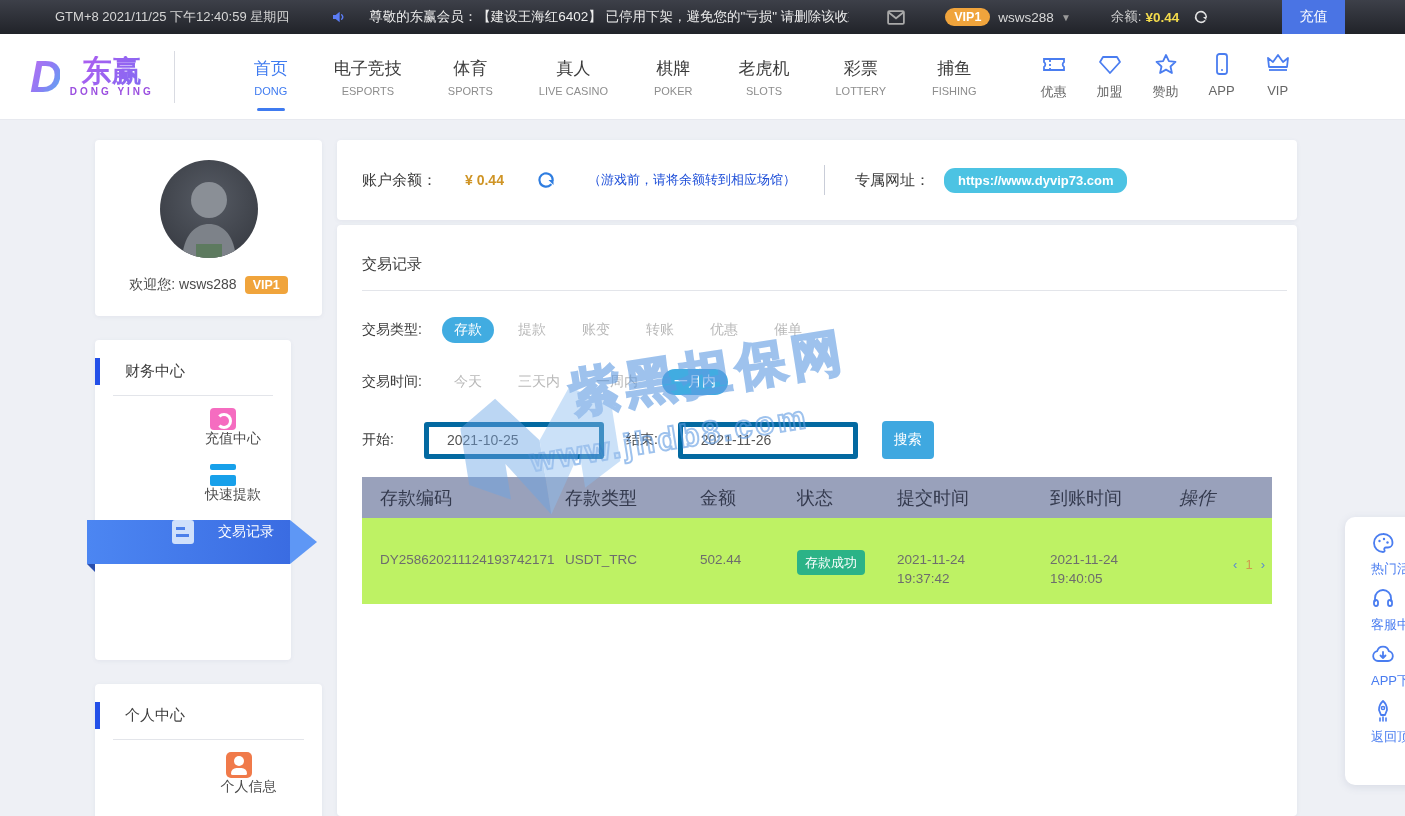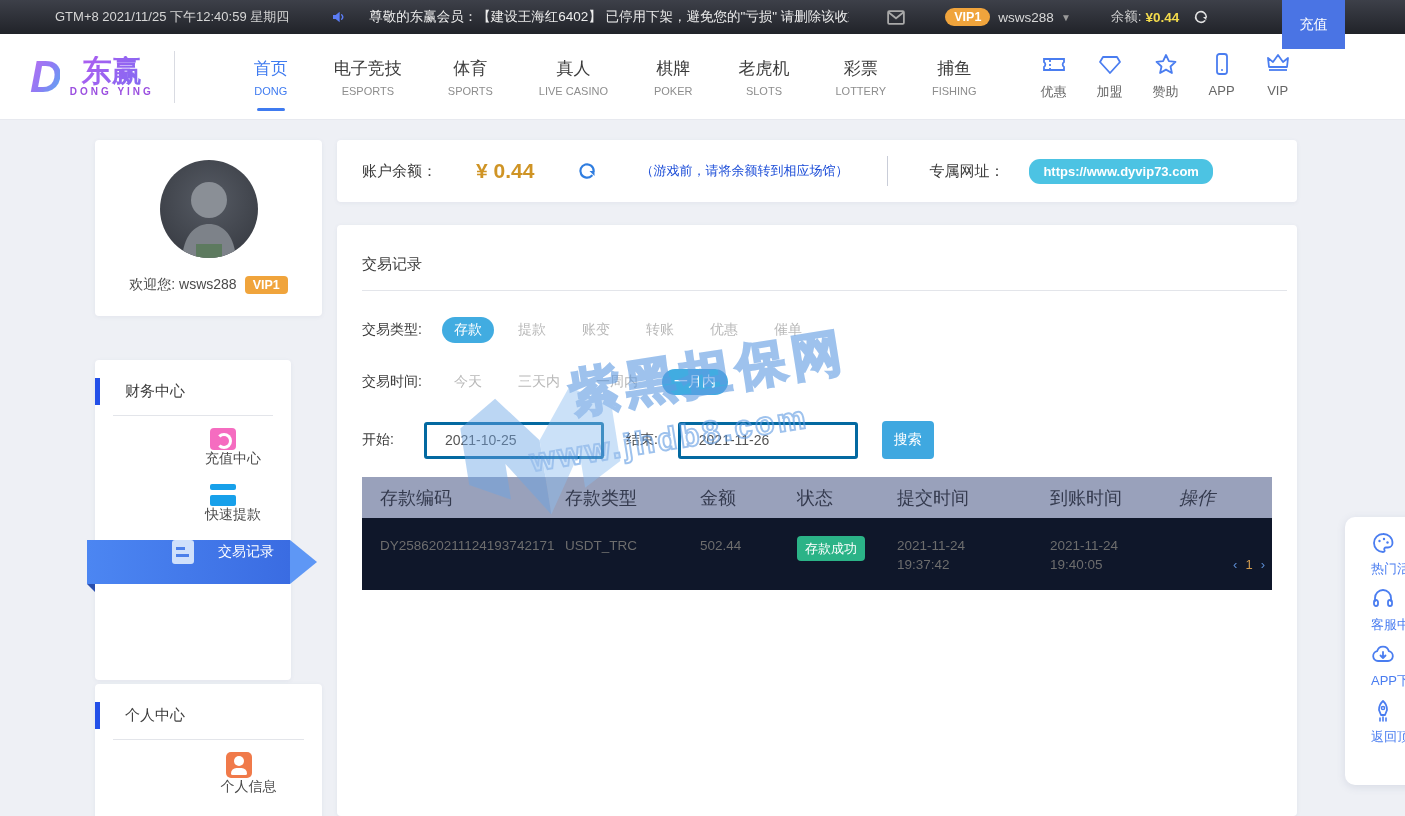--- a/index.html
+++ b/index.html
@@ -10,21 +10,21 @@
   .tb-time { color:#d6d6d6; font-size:13px; margin-left:55px; white-space:nowrap; }
   .tb-speaker { margin-left:42px; display:flex; align-items:center; }
   .tb-marquee { width:480px; margin-left:22px; overflow:hidden; white-space:nowrap; color:#ececec; font-size:13.5px; }
   .tb-mail { margin-left:38px; display:flex; align-items:center; }
   .tb-vip { margin-left:40px; background:#f0a43c; color:#fff; font-size:12.5px; font-weight:bold; padding:2px 9px; border-radius:9px; }
   .tb-user { color:#d8d8d8; font-size:13.5px; margin-left:8px; }
   .tb-caret { color:#9a9a9a; font-size:10px; margin-left:7px; }
   .tb-balance-label { color:#cfcfcf; font-size:13.5px; margin-left:40px; }
   .tb-balance-value { color:#f2da4c; font-size:13.5px; font-weight:bold; margin-left:4px; }
   .tb-refresh { margin-left:14px; display:flex; align-items:center; cursor:pointer; }
-  .tb-recharge { position:absolute; right:60px; top:0; height:49px; width:63px; background:#4a74e4; color:#fff; font-size:14px; border:none; cursor:pointer; }
+  .tb-recharge { position:absolute; right:60px; top:0; height:34px; width:63px; background:#4a74e4; color:#fff; font-size:14px; border:none; cursor:pointer; }
 
   
   .navbar { position:absolute; top:34px; left:0; width:1405px; height:86px; background:#fff; border-bottom:1px solid #e7e9ef; display:flex; align-items:center; z-index:40; }
   .logo-wrap { display:flex; align-items:center; margin-left:30px; }
   .logo-d { font-size:44px; font-weight:bold; font-style:italic; background:linear-gradient(120deg,#c06cf0,#8f7bf5,#4fb3f0); -webkit-background-clip:text; background-clip:text; color:transparent; letter-spacing:-2px; }
   .logo-cn { margin-left:10px; text-align:center; }
   .logo-cn .cn { font-size:30px; font-weight:bold; background:linear-gradient(120deg,#b35cf0,#7d6bf2); -webkit-background-clip:text; background-clip:text; color:transparent; line-height:30px; }
   .logo-cn .en { font-size:10px; letter-spacing:3px; color:#9b4fe0; font-weight:bold; }
   .logo-divider { width:1px; height:52px; background:#d9dbe2; margin:0 16px 0 20px; }
   .lion-wrap { display:flex; align-items:center; }
@@ -49,21 +49,21 @@
   .card { position:absolute; background:#fff; border-radius:4px; box-shadow:0 1px 4px rgba(90,100,140,.08); }
 
   
   .profile-card { left:95px; top:140px; width:227px; height:176px; }
   .avatar { width:98px; height:98px; border-radius:50%; margin:20px auto 0; background:radial-gradient(circle at 50% 40%,#565b64,#33363d); position:relative; overflow:hidden; }
   .avatar svg { position:absolute; left:0; top:0; }
   .welcome { display:flex; align-items:center; justify-content:center; margin-top:18px; font-size:14px; color:#4a4a4a; }
   .vip-badge { background:#f0a43c; color:#fff; font-size:12.5px; font-weight:bold; padding:2px 8px; border-radius:4px; margin-left:8px; }
 
   
-  .finance-card { left:95px; top:360px; width:196px; height:320px; }
+  .finance-card { left:95px; top:340px; width:196px; height:320px; }
   .personal-card { left:95px; top:684px; width:227px; height:150px; }
   .menu-head { position:relative; padding:22px 0 0 30px; font-size:15px; color:#3c3c3c; }
   .menu-head::before { content:""; position:absolute; left:0; top:18px; width:5px; height:27px; background:#2350e8; }
   .menu-divider { height:1px; background:#e3e5ea; margin:14px 18px 0 18px; }
   .menu-item { display:flex; align-items:center; height:44px; margin-top:12px; padding-left:60px; cursor:pointer; position:relative;flex-direction:column; }
   .menu-item .lbl { font-size:14px; color:#4a4a4a; margin-left:20px; }
   .mi-icon { width:26px; height:22px; position:relative; flex:none; }
   .ic-recharge { background:#f56cc0; border-radius:4px; }
   .ic-recharge::after { content:""; position:absolute; right:4px; top:5px; width:10px; height:10px; border:3px solid #fff; border-radius:50%; border-left-color:transparent; }
   .ic-withdraw { background:transparent; }
@@ -75,49 +75,49 @@
   .menu-item .over { position:relative; z-index:2; display:flex; align-items:center; }
   .menu-item.active .lbl { color:#fff; }
   .ic-records { width:22px; height:24px; background:#cfe0fb; border-radius:3px; position:relative; }
   .ic-records::before { content:""; position:absolute; left:4px; top:7px; width:9px; height:3px; background:#4c80ea; }
   .ic-records::after { content:""; position:absolute; left:4px; top:14px; width:13px; height:3px; background:#4c80ea; }
   .ic-person { width:26px; height:26px; background:#f07a4a; border-radius:5px; position:relative; }
   .ic-person::before { content:""; position:absolute; left:8px; top:4px; width:10px; height:10px; border-radius:50%; background:#fff; }
   .ic-person::after { content:""; position:absolute; left:5px; bottom:3px; width:16px; height:7px; border-radius:7px 7px 2px 2px; background:#fff; }
 
   
-  .balance-card { left:337px; top:140px; width:960px; height:62px; display:flex; align-items:center;gap:11px; }
+  .balance-card { left:337px; top:140px; width:960px; height:80px; display:flex; align-items:center; }
   .bc-label { font-size:15px; color:#3c3c3c; margin-left:25px; }
-  .bc-value { font-size:21px; color:#cf9425; margin-left:28px; font-weight:bold; }
+  .bc-value { font-size:14px; color:#cf9425; margin-left:28px; font-weight:bold; }
   .bc-refresh { margin-left:32px; display:flex; cursor:pointer; }
   .bc-hint { font-size:13px; color:#1d4ed8; margin-left:32px; }
   .bc-vline { width:1px; height:30px; background:#c9cdd8; margin-left:28px; }
   .bc-url-label { font-size:15px; color:#3c3c3c; margin-left:30px; }
   .bc-url-pill { margin-left:14px; background:#4cc3e3; color:#fff; font-size:13px; font-weight:bold; padding:5px 14px; border-radius:11px; cursor:pointer; }
 
   
   .tx-card { left:337px; top:225px; width:960px; height:591px; }
   .tx-title { font-size:15px; color:#3c3c3c; padding:30px 0 0 25px; }
   .tx-divider { height:1px; background:#e3e5ea; margin:16px 10px 0 25px; }
   .filter-row { display:flex; align-items:center; margin:26px 0 0 25px; height:26px; }
   .filter-label { font-size:14px; color:#3c3c3c; width:80px; flex:none; }
   .pill { font-size:14px; color:#b9b9b9; padding:4px 12px; border-radius:13px; margin-right:12px; cursor:pointer; white-space:nowrap;text-align:center; }
   .pill.sel { background:#41ace1; color:#fff; }
   .date-row { display:flex; align-items:center; margin:26px 0 0 25px; }
   .date-label { font-size:14px; color:#3c3c3c; }
-  .date-input { width:180px; height:37px; border:3px solid #0369a1; border-radius:3px; font-size:14px; color:#555; padding-left:18px; margin-left:30px; background:transparent; font-family:"Liberation Sans",sans-serif; }
+  .date-input { width:180px; height:37px; border:5px solid #0369a1; border-radius:3px; font-size:14px; color:#555; padding-left:18px; margin-left:30px; background:transparent; font-family:"Liberation Sans",sans-serif; }
   .date-input.end { margin-left:20px; }
   .end-label { margin-left:22px; }
   .search-btn { margin-left:24px; width:52px; height:38px; background:#3fa8e0; border:none; border-radius:4px; color:#fff; font-size:14px; cursor:pointer; font-family:"Liberation Sans",sans-serif; }
 
   
   .tbl { margin:18px 25px 0 25px; }
   .tbl-head { display:flex; background:#99a1bb; height:41px; align-items:center; }
   .tbl-head .th { font-size:18px; color:#343a4e; }
-  .tr { display:flex; background:#0f172a; padding:18px 0 16px 0; }
+  .tr { display:flex; background:#bef264; padding:32px 0 16px 0; }
   .tr .td { font-size:13.5px; color:#6d6d6d; line-height:19px; }
   .c1 { width:203px; padding-left:18px; }
   .c2 { width:135px; }
   .c3 { width:97px; }
   .c4 { width:100px; }
   .c5 { width:153px; }
   .c6 { width:129px; }
   .c7 { flex:1;font-style:italic; }
   .status-badge { display:inline-block; background:#2bb387; color:#fff; font-size:13px; padding:3px 8px; border-radius:4px; }
   .pagination { position:absolute; right:28px; top:332px; font-size:13px; display:flex; align-items:center; }

